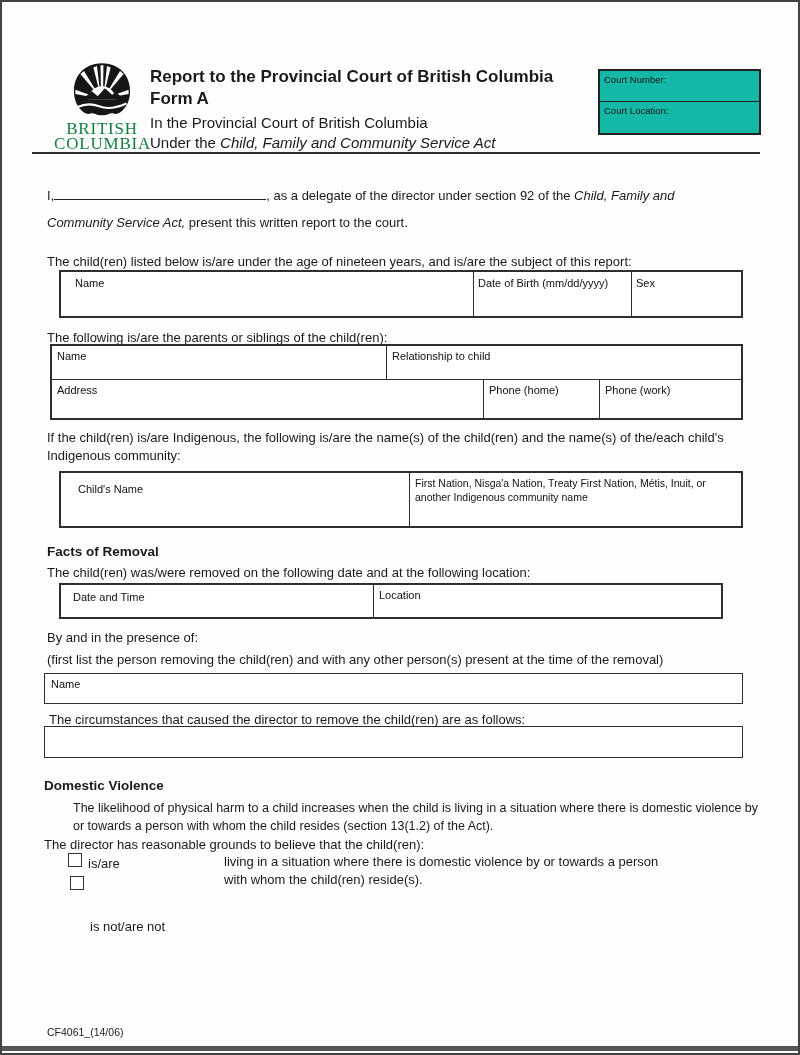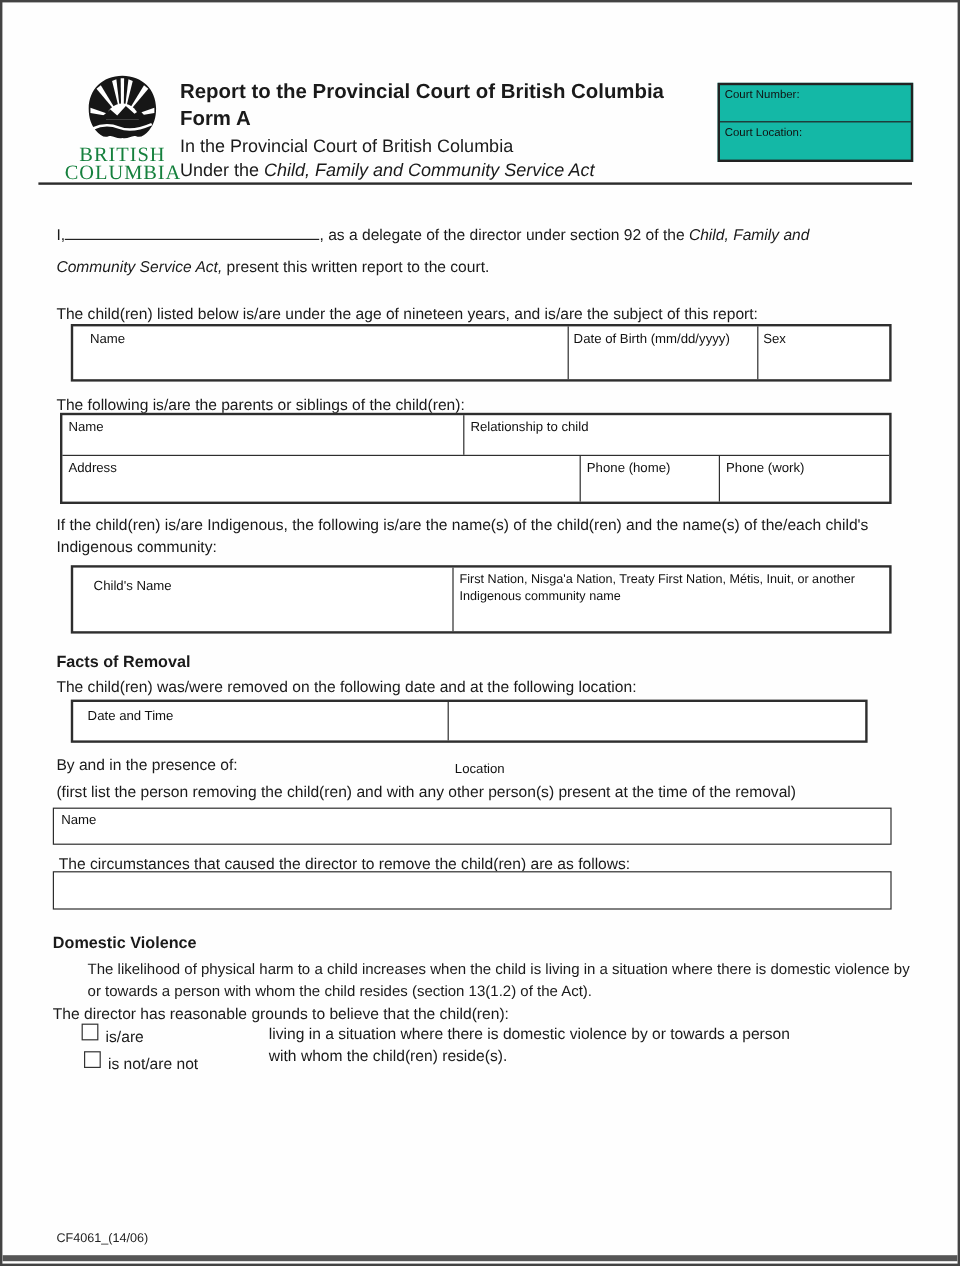--- a/index.html
+++ b/index.html
@@ -147,38 +147,38 @@
       <div class="tcell last">
         <div class="tlabel" style="padding:3px 5px 0 5px;">Phone (work)</div>
       </div>
     </div>
   </div>
 
   <div class="abs bodyline" style="left:45px; top:427px;">If the child(ren) is/are Indigenous, the following is/are the name(s) of the child(ren) and the name(s) of the/each child's</div>
   <div class="abs bodyline" style="left:45px; top:445px;">Indigenous community:</div>
   <div class="abs tbl" style="left:57px; top:469px; width:684px; height:57px;">
     <div class="trow" style="height:53px;">
-      <div class="tcell" style="width:317px;">
+      <div class="tcell" style="width:349px;">
         <div class="tlabel" style="padding:9px 5px 0 17px;">Child's Name</div>
       </div>
       <div class="tcell last">
         <div class="tlabel" style="padding:3px 6px 0 5px; font-size:10.5px;">First Nation, Nisga'a Nation, Treaty First Nation, Métis, Inuit, or another Indigenous community name</div>
       </div>
     </div>
   </div>
 
   <div class="abs heading" style="left:45px; top:542px;">Facts of Removal</div>
   <div class="abs bodyline" style="left:45px; top:562px;">The child(ren) was/were removed on the following date and at the following location:</div>
   <div class="abs tbl" style="left:57px; top:581px; width:664px; height:36px;">
     <div class="trow" style="height:32px;">
       <div class="tcell" style="width:313px;">
         <div class="tlabel" style="padding:5px 5px 0 12px;">Date and Time</div>
       </div>
       <div class="tcell last">
-        <div class="tlabel" style="padding:13px 5px 0 5px;margin-top:36px;">Location</div>
+        <div class="tlabel" style="padding:3px 5px 0 5px;">Location</div>
       </div>
     </div>
   </div>
 
   <div class="abs bodyline" style="left:45px; top:627px;">By and in the presence of:</div>
   <div class="abs bodyline" style="left:45px; top:649px;">(first list the person removing the child(ren) and with any other person(s) present at the time of the removal)</div>
   <div class="abs box" style="left:42px; top:671px; width:699px; height:31px;">
     <div class="tlabel" style="padding:3px 6px 0 6px;">Name</div>
   </div>
 
@@ -187,21 +187,21 @@
 
   <div class="abs heading" style="left:42px; top:776px;">Domestic Violence</div>
   <div class="abs dv-line" style="left:42px; top:797px;">The likelihood of physical harm to a child increases when the child is living in a situation where there is domestic violence by</div>
   <div class="abs dv-line" style="left:42px; top:815px;">or towards a person with whom the child resides (section 13(1.2) of the Act).</div>
   <div class="abs bodyline" style="left:42px; top:834px;">The director has reasonable grounds to believe that the child(ren):</div>
 
   <div class="abs checkbox" style="left:66px; top:851px;"></div>
   <div class="abs bodyline" style="left:86px; top:853px;">is/are</div>
 
   <div class="abs checkbox" style="left:68px; top:874px;"></div>
-  <div class="abs bodyline" style="left:88px; top:876px;text-align:right;">is not/are not</div>
+  <div class="abs bodyline" style="left:88px; top:916px;text-align:right;">is not/are not</div>
 
   <div class="abs bodyline" style="left:222px; top:851px;">living in a situation where there is domestic violence by or towards a person</div>
   <div class="abs bodyline" style="left:222px; top:869px;">with whom the child(ren) reside(s).</div>
 
   <div class="abs footer-code" style="left:45px; top:1024px;">CF4061_(14/06)</div>
   <div class="abs bottom-bar"></div>
 
 </div>
 
 </body></html>

